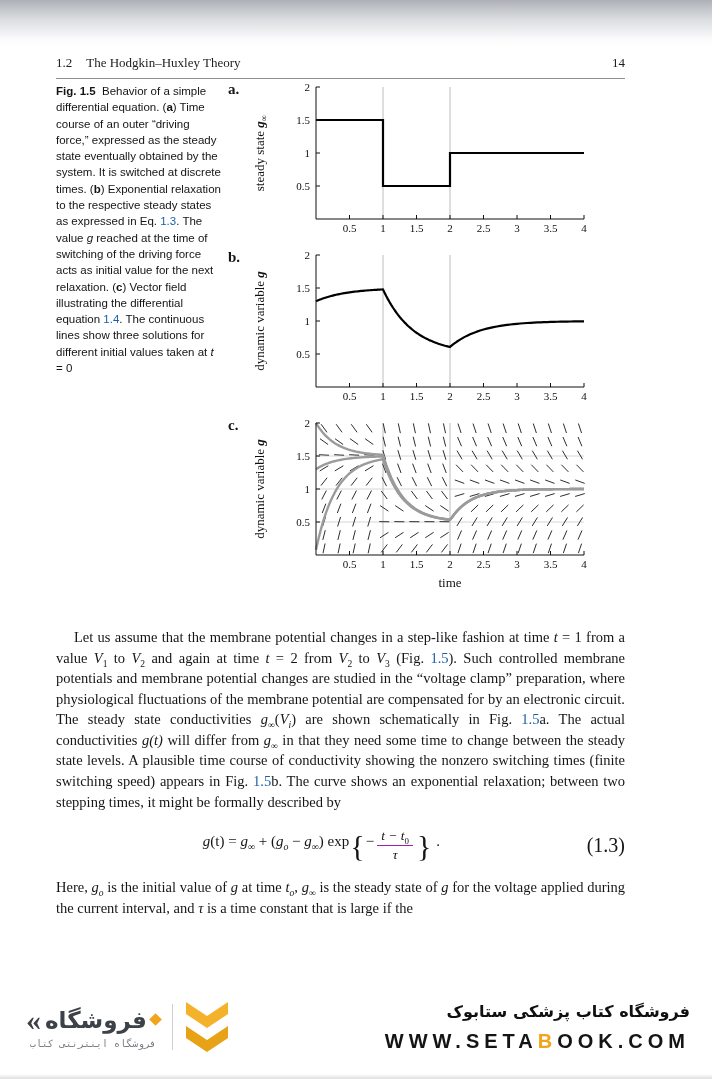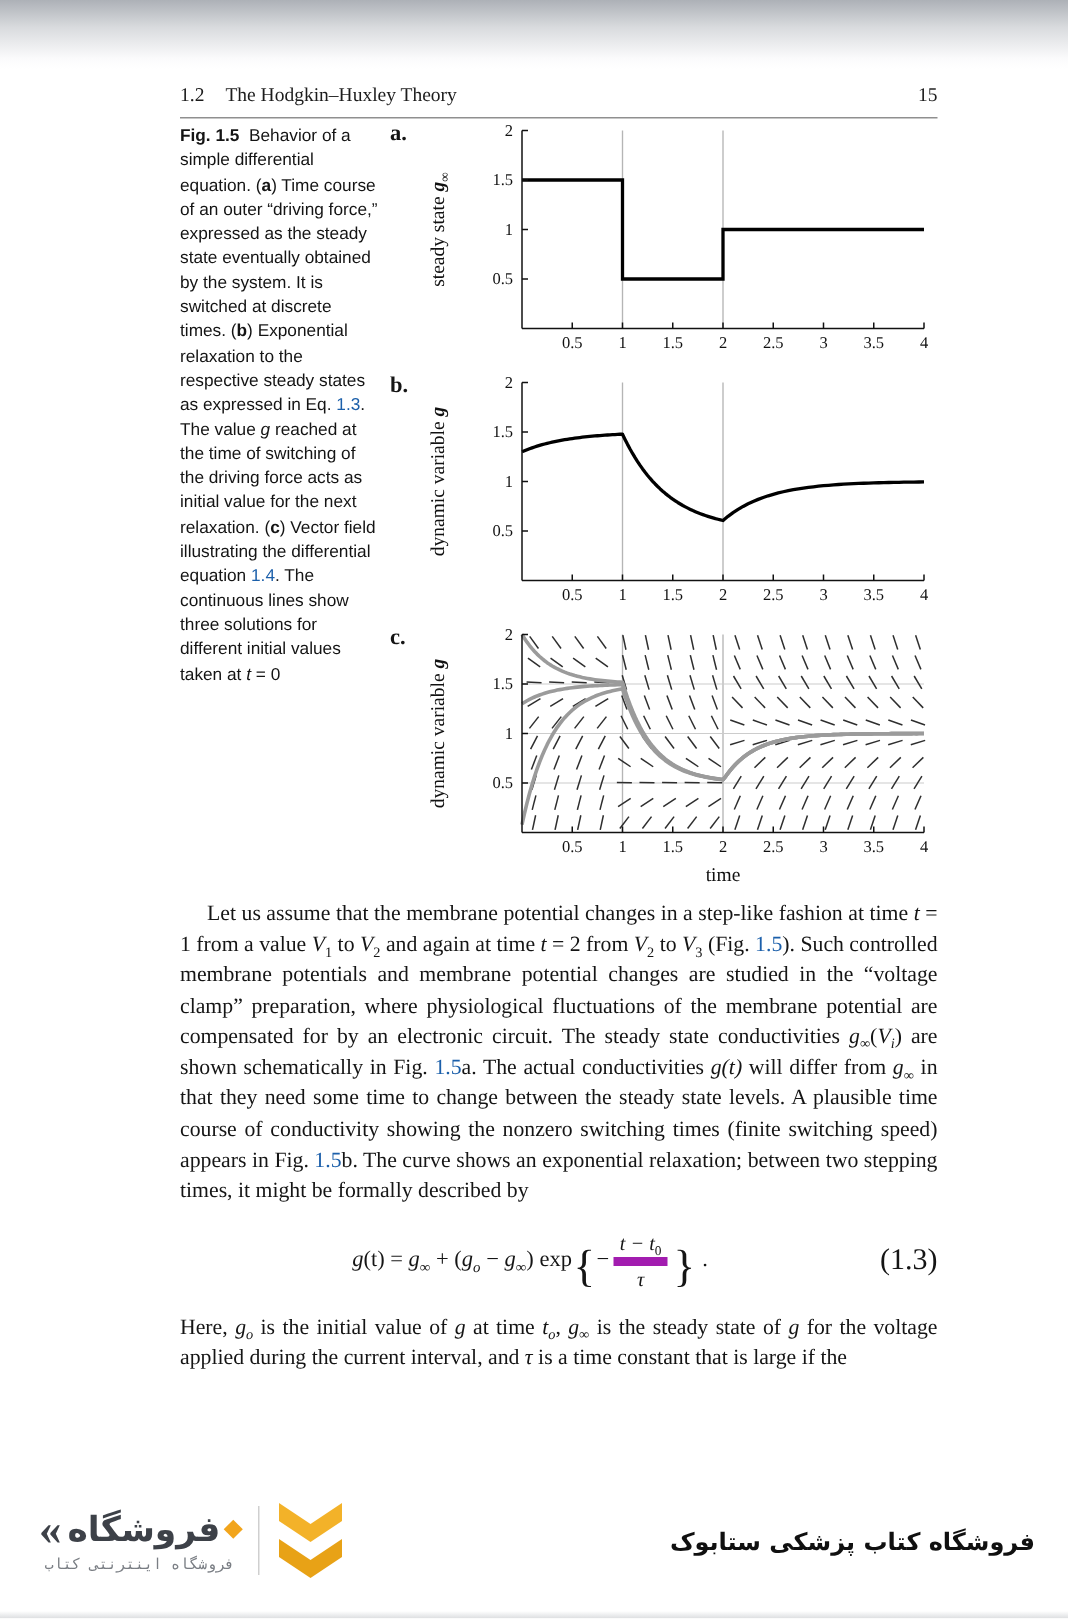--- a/index.html
+++ b/index.html
@@ -2,43 +2,43 @@
 <html><head>
 <meta charset="utf-8">
 <style>
   html,body{margin:0;padding:0;background:#ffffff;}
   .page{position:relative;width:712px;height:1079px;background:#fff;overflow:hidden;
         font-family:"Liberation Serif",serif;color:#151515;}
   .top-shade{position:absolute;top:0;left:0;right:0;height:46px;
         background:linear-gradient(180deg,#adb1b7 0%,#d9dbde 40%,#fbfbfc 85%,#fff 100%);}
   .bottom-shade{position:absolute;bottom:0;left:0;right:0;height:5px;
         background:linear-gradient(180deg,#fff 0%,#dcdee0 100%);}
-  .content{position:relative;padding:55px 87px 0 120px;}
+  .content{position:relative;padding:55px 87px 0 56px;}
   .runhead{display:flex;align-items:baseline;gap:14px;font-size:13px;color:#1c1c1c;
         padding-bottom:7px;border-bottom:1px solid #8f8f8f;}
   .runhead .pageno{margin-left:auto;}
   .figure-row{display:flex;}
   .caption{width:166px;font-family:"Liberation Sans",sans-serif;font-size:11.5px;
         line-height:16.3px;color:#141414;padding-top:4px;}
   .charts{margin-left:6px;}
   .chart-row{display:flex;margin-bottom:6px;}
   .chart-letter{width:22px;font-weight:bold;font-size:15px;padding-top:2px;}
-  .body-text{font-size:14.5px;line-height:1.42;text-align:justify;}
+  .body-text{margin-top:28px;font-size:14.5px;line-height:1.42;text-align:justify;}
   .para1{text-indent:18px;}
   .para2{margin-top:2px;}
   .it{font-style:italic;}
   .bd{font-weight:bold;}
   .ref{color:#1b5faa;}
   sub{font-size:66%;line-height:0;}
   .eq-row{display:flex;align-items:center;margin:16px 0 14px;}
   .eq-center{flex:1;text-align:center;font-size:15px;}
   .eq-label{font-size:20px;}
   .brace{font-size:30px;font-weight:400;vertical-align:-0.33em;line-height:1;padding:0 1px;}
   .frac{display:inline-block;text-align:center;vertical-align:-0.95em;margin:0 3px;font-size:13.5px;}
-  .frac .num{display:block;border-bottom:6px solid #a21caf;padding:0 4px 1px;}
+  .frac .num{display:block;border-bottom:1px solid #a21caf;padding:0 4px 1px;}
   .frac .den{display:block;padding-top:1px;}
   footer{position:absolute;left:0;right:0;bottom:4px;height:90px;background:#fff;
         display:flex;align-items:center;justify-content:space-between;
         padding:0 22px 6px 26px;box-sizing:border-box;}
   .logo{display:flex;align-items:center;gap:12px;}
   .logo-left{text-align:center;}
   .logo-row{display:flex;align-items:center;gap:4px;color:#3d4148;font-weight:bold;}
   .guillemet{font-size:30px;line-height:1;}
   .logo-word{font-size:23px;font-family:"DejaVu Sans",sans-serif;direction:rtl;}
   .logo-diamond{width:9px;height:9px;background:#f2a51c;transform:rotate(45deg);display:inline-block;}
@@ -54,21 +54,21 @@
 </head>
 <body>
 
 <div class="page">
   <div class="top-shade"></div>
 
   <div class="content">
     <div class="runhead">
       <span>1.2</span>
       <span>The Hodgkin–Huxley Theory</span>
-      <span class="pageno">15</span>
+      <span class="pageno">14</span>
     </div>
 
     <div class="figure-row">
       <div class="caption" id="caption"><span class="bd">Fig. 1.5</span><span>&nbsp; Behavior of a simple differential equation. (</span><span class="bd">a</span><span>) Time course of an outer “driving force,” expressed as the steady state eventually obtained by the system. It is switched at discrete times. (</span><span class="bd">b</span><span>) Exponential relaxation to the respective steady states as expressed in Eq. </span><span class="ref">1.3</span><span>. The value </span><span class="it">g</span><span> reached at the time of switching of the driving force acts as initial value for the next relaxation. (</span><span class="bd">c</span><span>) Vector field illustrating the differential equation </span><span class="ref">1.4</span><span>. The continuous lines show three solutions for different initial values taken at </span><span class="it">t</span><span> = 0</span></div>
       <div class="charts">
         <div class="chart-row">
           <div class="chart-letter">a.</div>
           <svg id="chart-a" width="343" height="162" viewBox="0 0 343 162">
               <g>
                 <line x1="133" y1="8" x2="133" y2="140" stroke="#b5b5b5" stroke-width="0.9"></line>
@@ -404,17 +404,18 @@
         <div class="logo-sub">فروشگاه اینترنتی کتاب</div>
       </div>
       <div class="vline"></div>
       <svg class="chev" width="44" height="52" viewBox="0 0 44 52">
         <polygon points="1,1 22,15 43,1 43,13 22,27 1,13" fill="#f3b229"></polygon>
         <polygon points="1,25 22,39 43,25 43,37 22,51 1,37" fill="#e8a216"></polygon>
       </svg>
     </div>
     <div class="footer-right">
       <div class="store-title">فروشگاه کتاب پزشکی ستابوک</div>
+      <div class="site-url"><span>WWW.SETA</span><span class="url-b">B</span><span>OOK.COM</span></div>
     </div>
   </footer>
 
   <div class="bottom-shade"></div>
 </div>
 
 </body></html>

